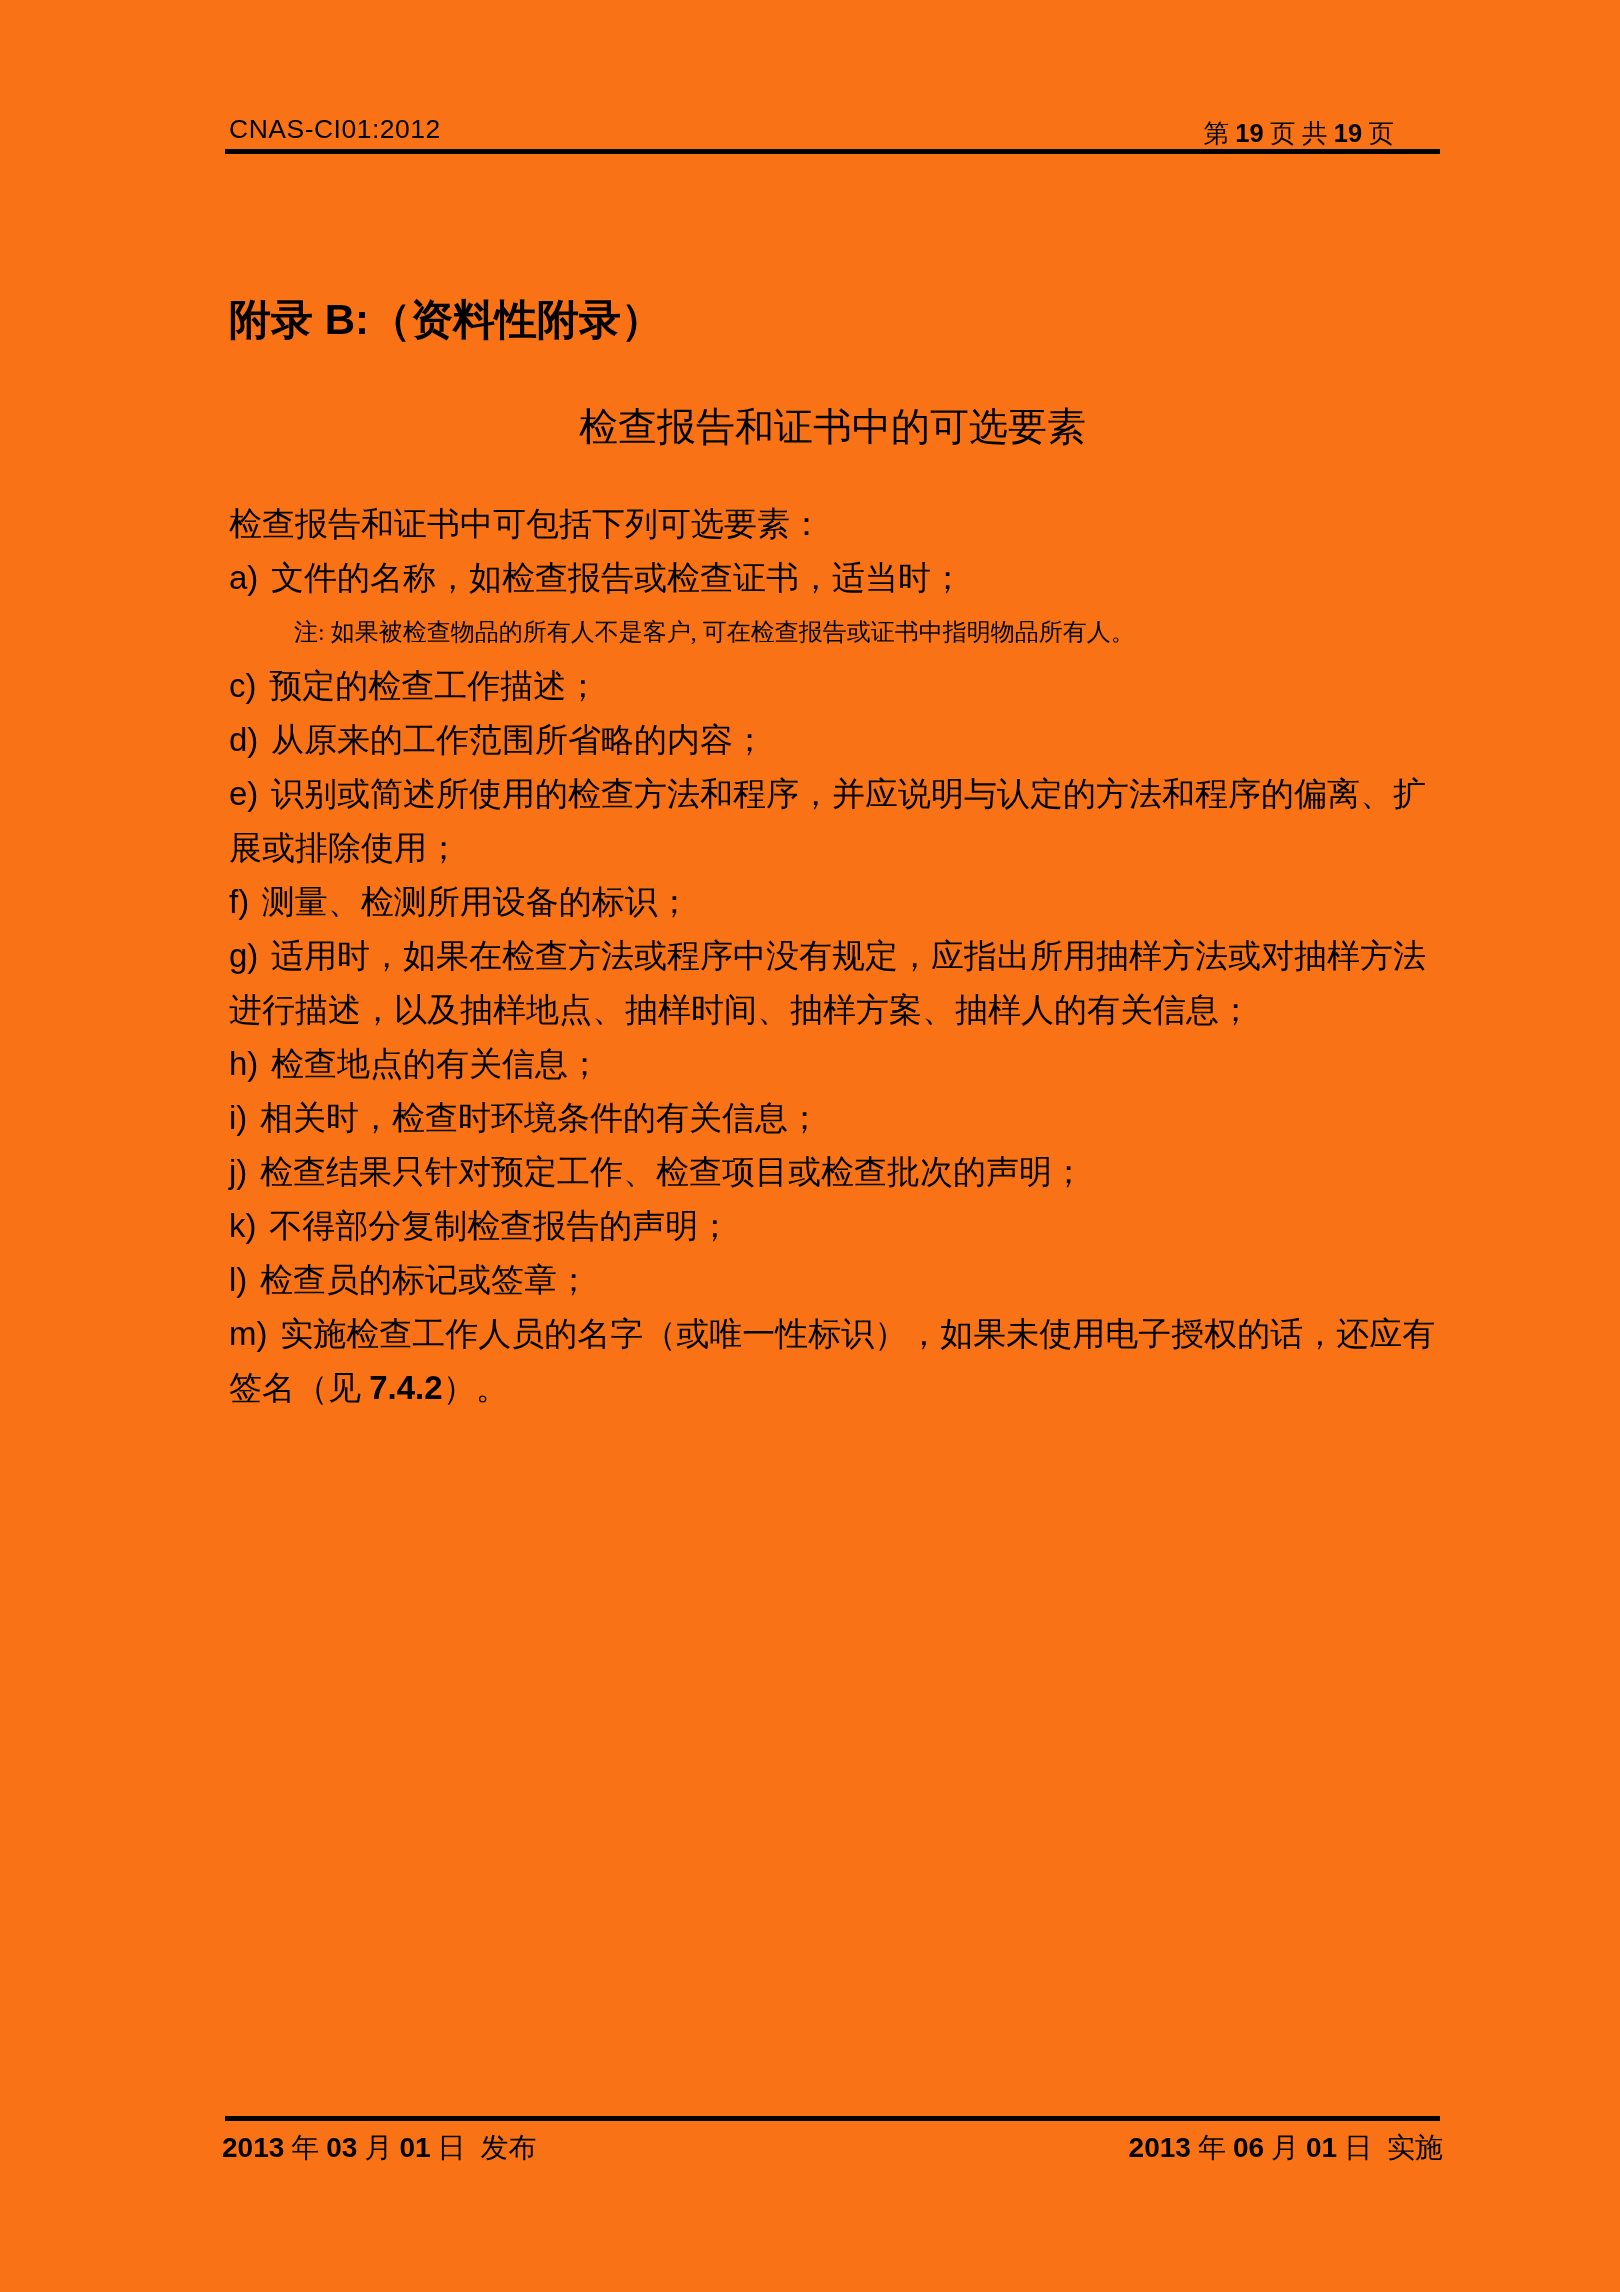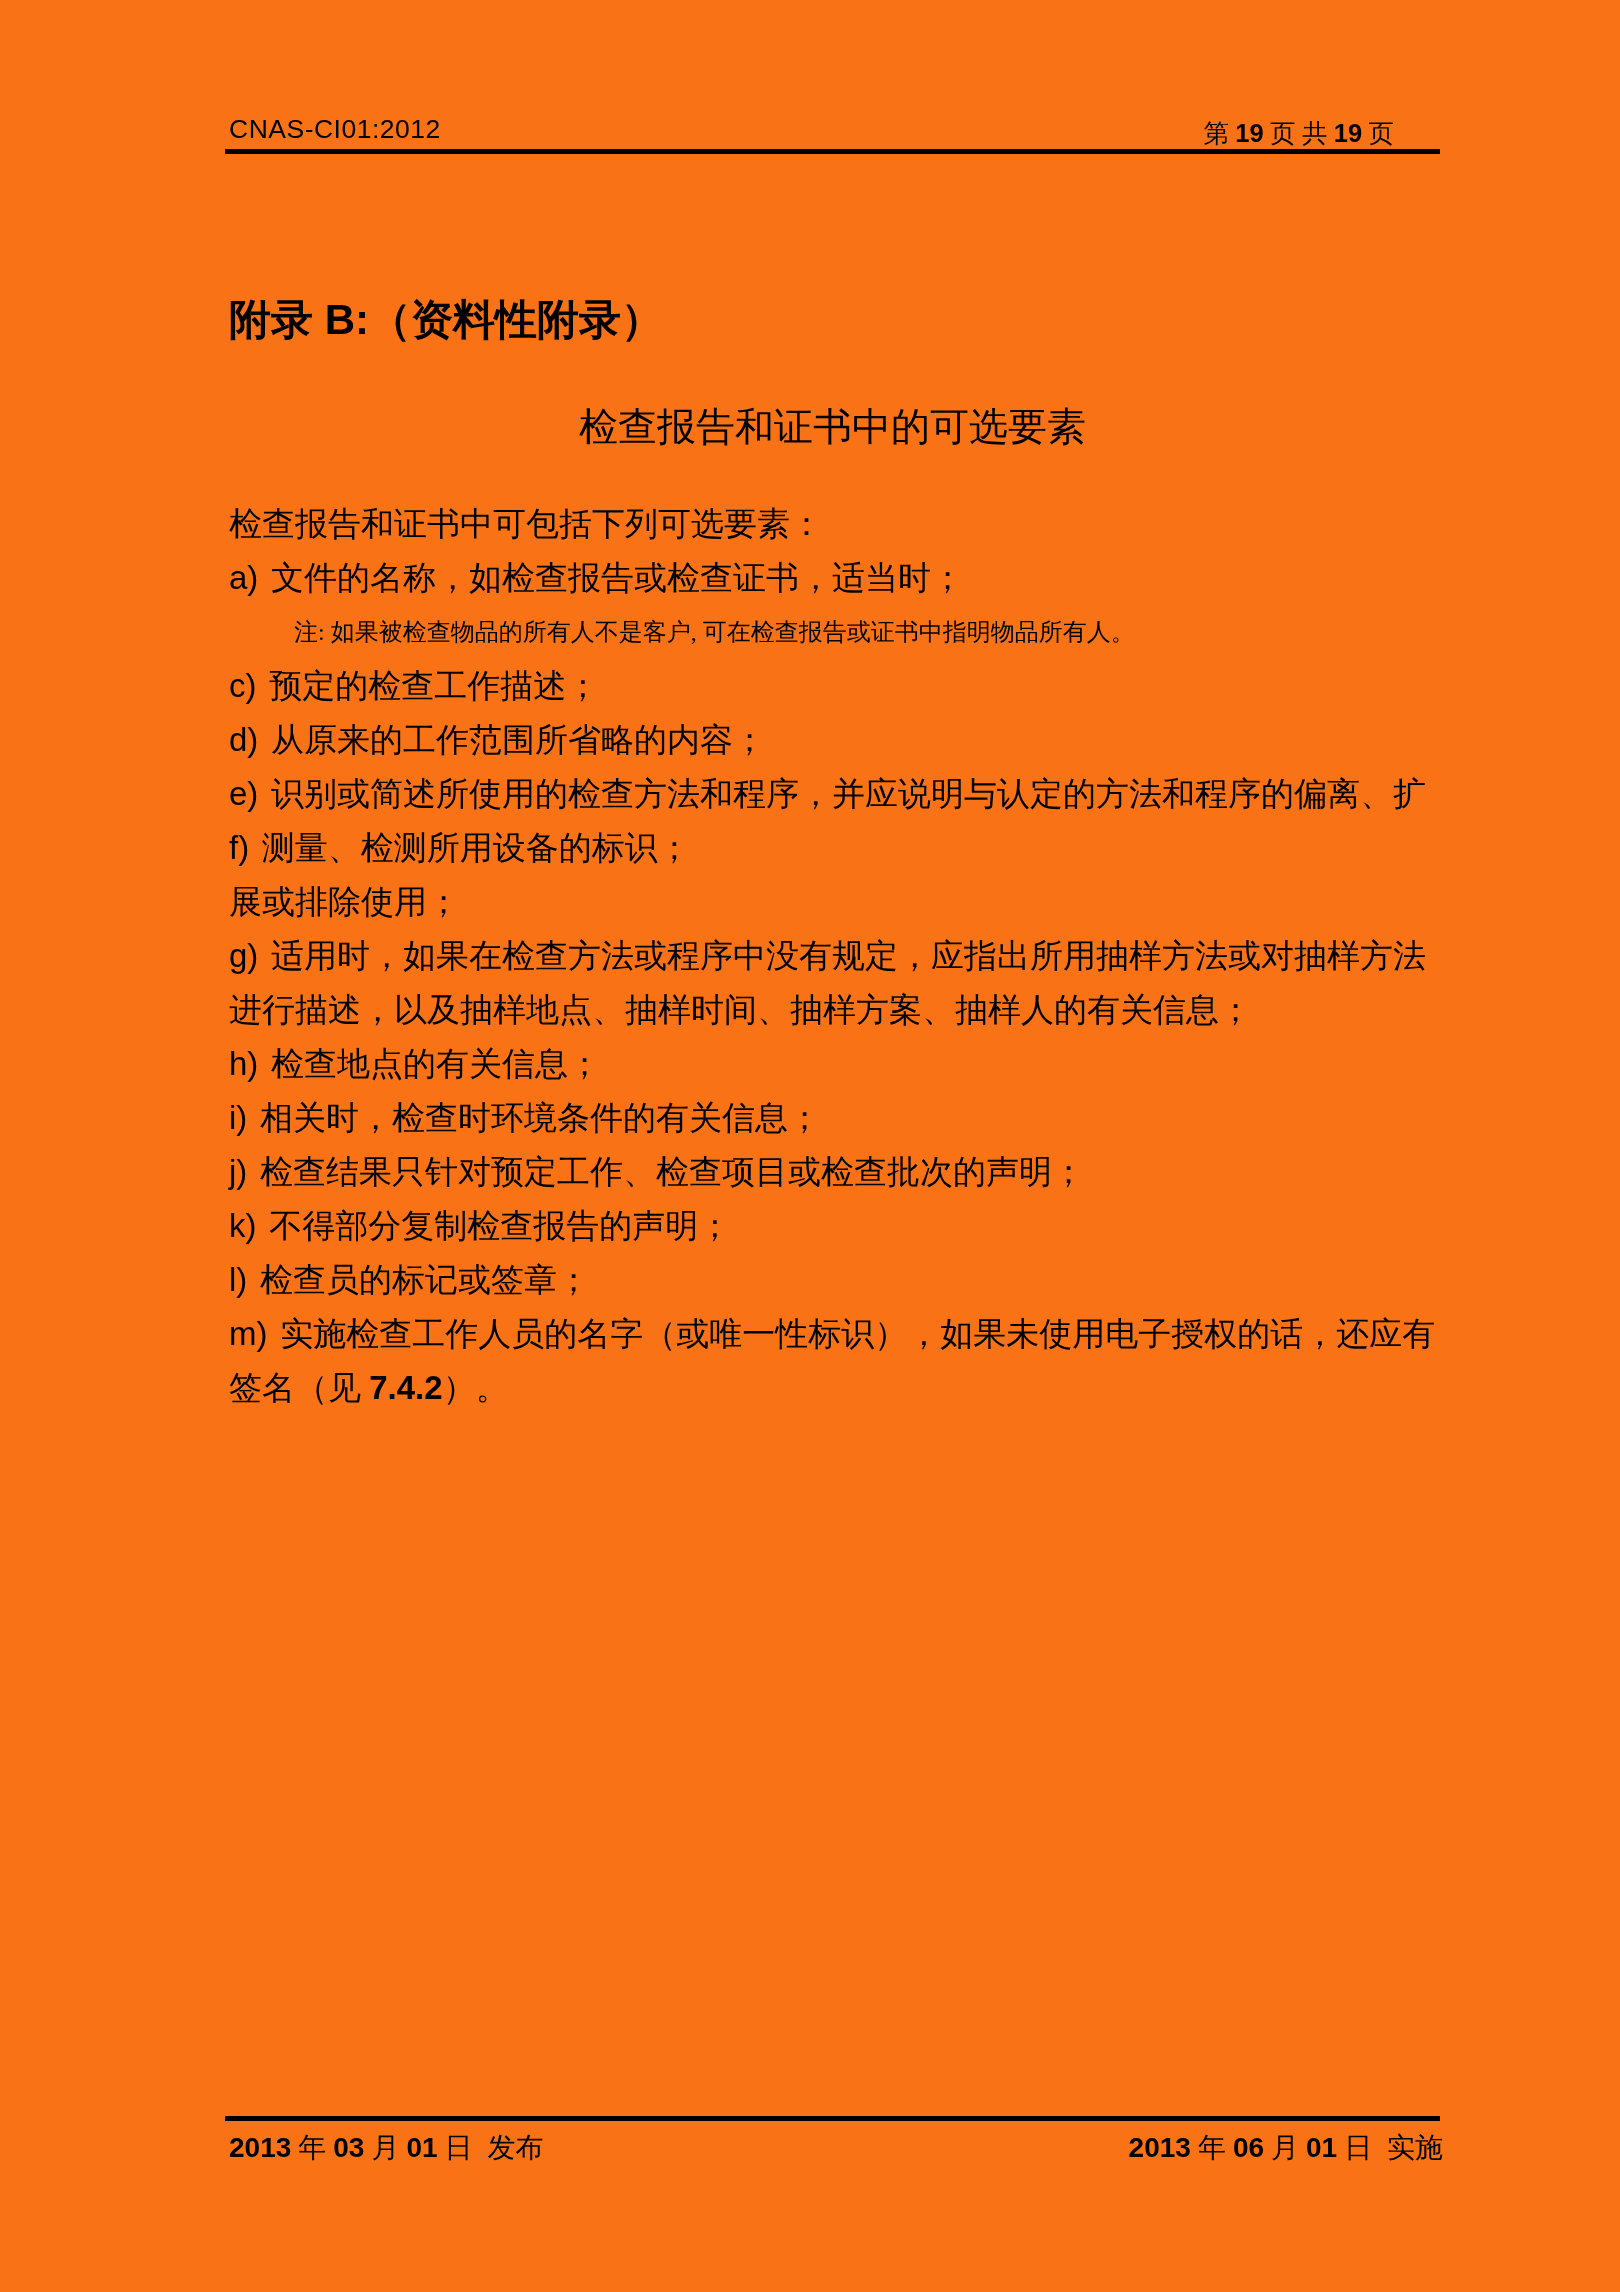--- a/index.html
+++ b/index.html
@@ -87,21 +87,21 @@
     font-weight: bold;
   }
 
   
   .footer-date {
     position: absolute;
     top: 2129px;
     font-size: 28px;
     white-space: nowrap;
   }
-  .footer-date.left { left: 229px; }
+  .footer-date.left { left: 222px; }
   .footer-date.right { right: 177px; }
   .footer-date .num {
     font-family: "Liberation Sans", sans-serif;
     font-weight: bold;
   }
   .footer-date .action { margin-left: 7.8px; }
 </style>
 </head>
 <body>
 
@@ -122,22 +122,22 @@
 
   <div class="section-heading">检查报告和证书中的可选要素</div>
 
   <div class="body-text">
     <div class="bline"><span class="letter"></span><span>检查报告和证书中可包括下列可选要素：</span></div>
     <div class="bline"><span class="letter">a)</span><span>文件的名称，如检查报告或检查证书，适当时；</span></div>
     <div class="bline note"><span>注: 如果被检查物品的所有人不是客户, 可在检查报告或证书中指明物品所有人。</span></div>
     <div class="bline"><span class="letter">c)</span><span>预定的检查工作描述；</span></div>
     <div class="bline"><span class="letter">d)</span><span>从原来的工作范围所省略的内容；</span></div>
     <div class="bline"><span class="letter">e)</span><span>识别或简述所使用的检查方法和程序，并应说明与认定的方法和程序的偏离、扩</span></div>
+    <div class="bline"><span class="letter"></span><span>展或排除使用；</span></div>
     <div class="bline"><span class="letter">f)</span><span>测量、检测所用设备的标识；</span></div>
-    <div class="bline"><span class="letter"></span><span>展或排除使用；</span></div>
     <div class="bline"><span class="letter">g)</span><span>适用时，如果在检查方法或程序中没有规定，应指出所用抽样方法或对抽样方法</span></div>
     <div class="bline"><span class="letter"></span><span>进行描述，以及抽样地点、抽样时间、抽样方案、抽样人的有关信息；</span></div>
     <div class="bline"><span class="letter">h)</span><span>检查地点的有关信息；</span></div>
     <div class="bline"><span class="letter">i)</span><span>相关时，检查时环境条件的有关信息；</span></div>
     <div class="bline"><span class="letter">j)</span><span>检查结果只针对预定工作、检查项目或检查批次的声明；</span></div>
     <div class="bline"><span class="letter">k)</span><span>不得部分复制检查报告的声明；</span></div>
     <div class="bline"><span class="letter">l)</span><span>检查员的标记或签章；</span></div>
     <div class="bline"><span class="letter">m)</span><span>实施检查工作人员的名字（或唯一性标识），如果未使用电子授权的话，还应有</span></div>
     <div class="bline"><span class="letter"></span><span>签名（见 </span><span class="ref">7.4.2</span><span>）。</span></div>
   </div>

